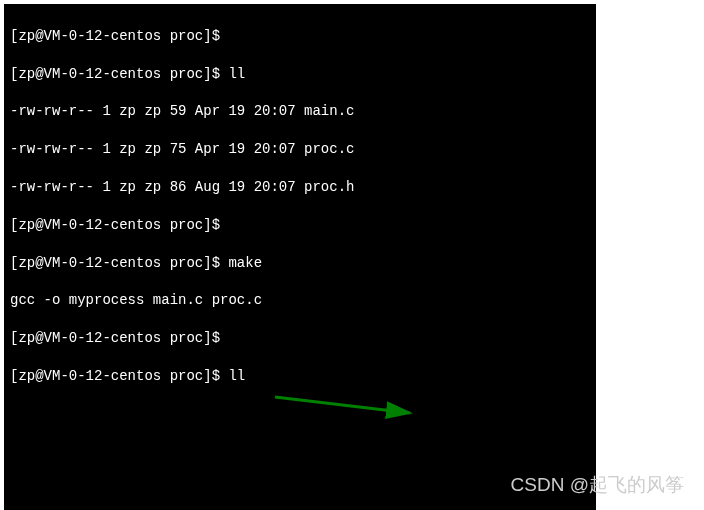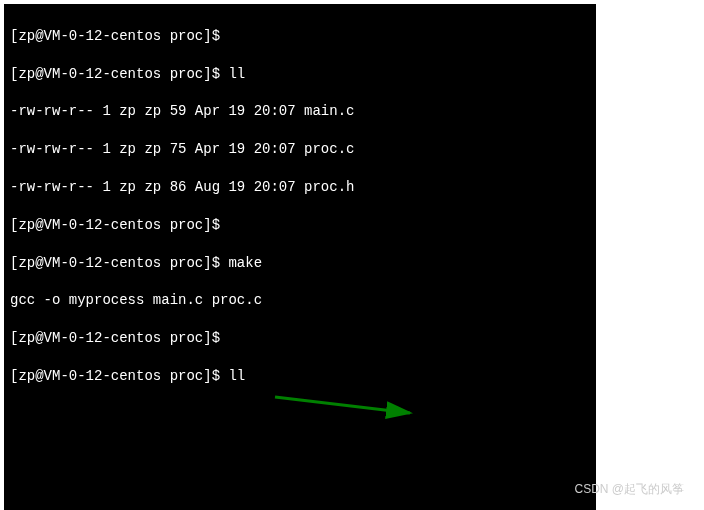--- a/index.html
+++ b/index.html
@@ -34,21 +34,21 @@
   .arrow-svg {
     position: absolute;
     pointer-events: none;
   }
   .watermark {
     position: absolute;
     right: 20px;
     bottom: 12px;
     color: #ccc;
     font-family: sans-serif;
-    font-size: 12px;
+    font-size: 19px;
   }
 </style>
 </head>
 <body>
 
 <div class="terminal">
 <div>[zp@VM-0-12-centos proc]$ </div>
 <div>[zp@VM-0-12-centos proc]$ ll</div>
 <div>-rw-rw-r-- 1 zp zp 59 Apr 19 20:07 main.c</div>
 <div>-rw-rw-r-- 1 zp zp 75 Apr 19 20:07 proc.c</div>

